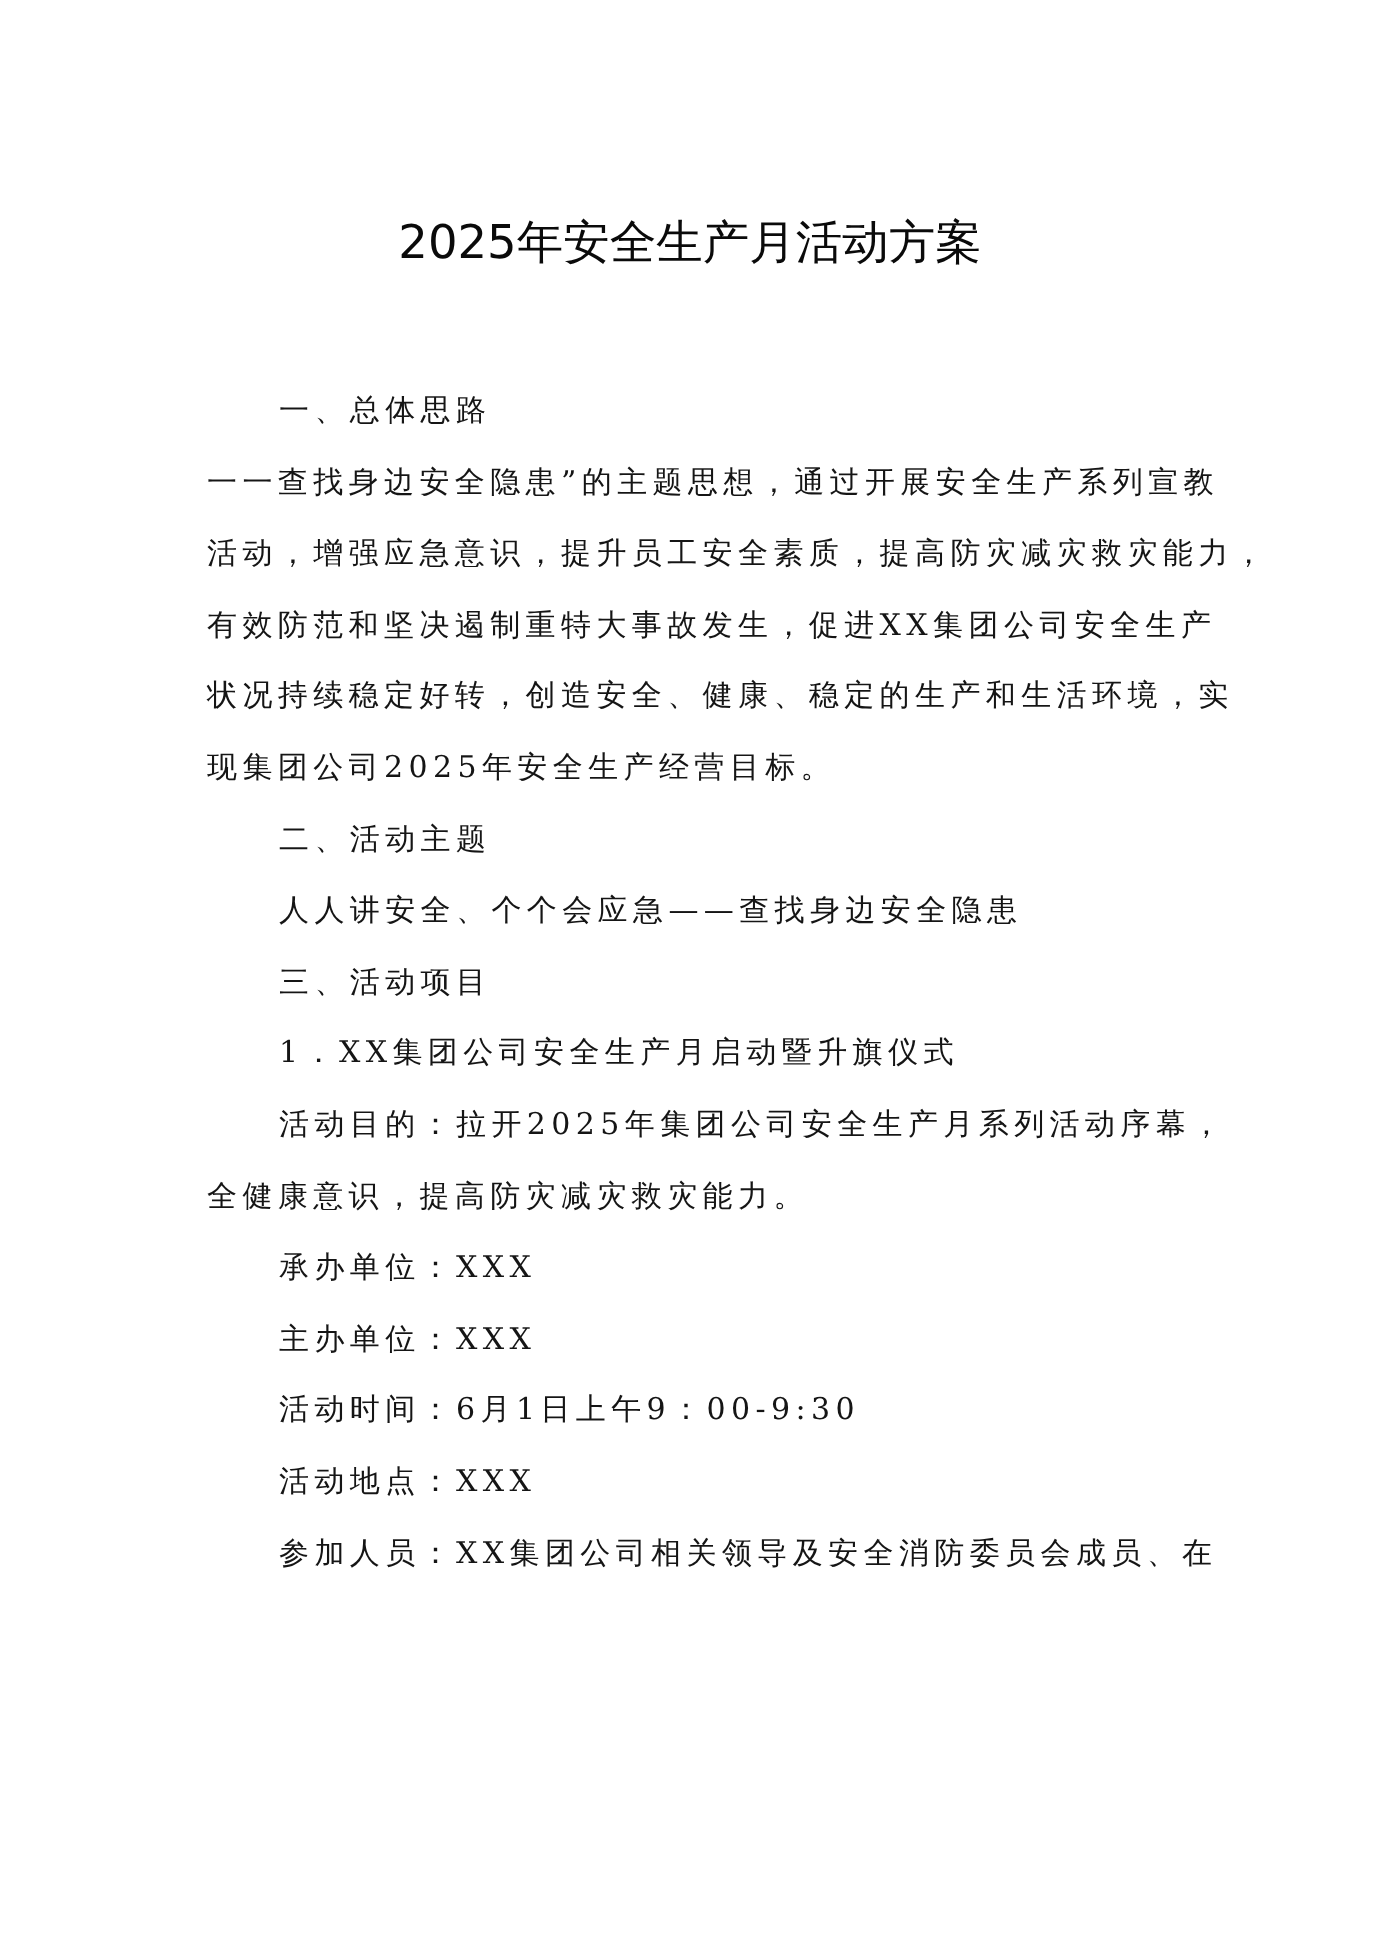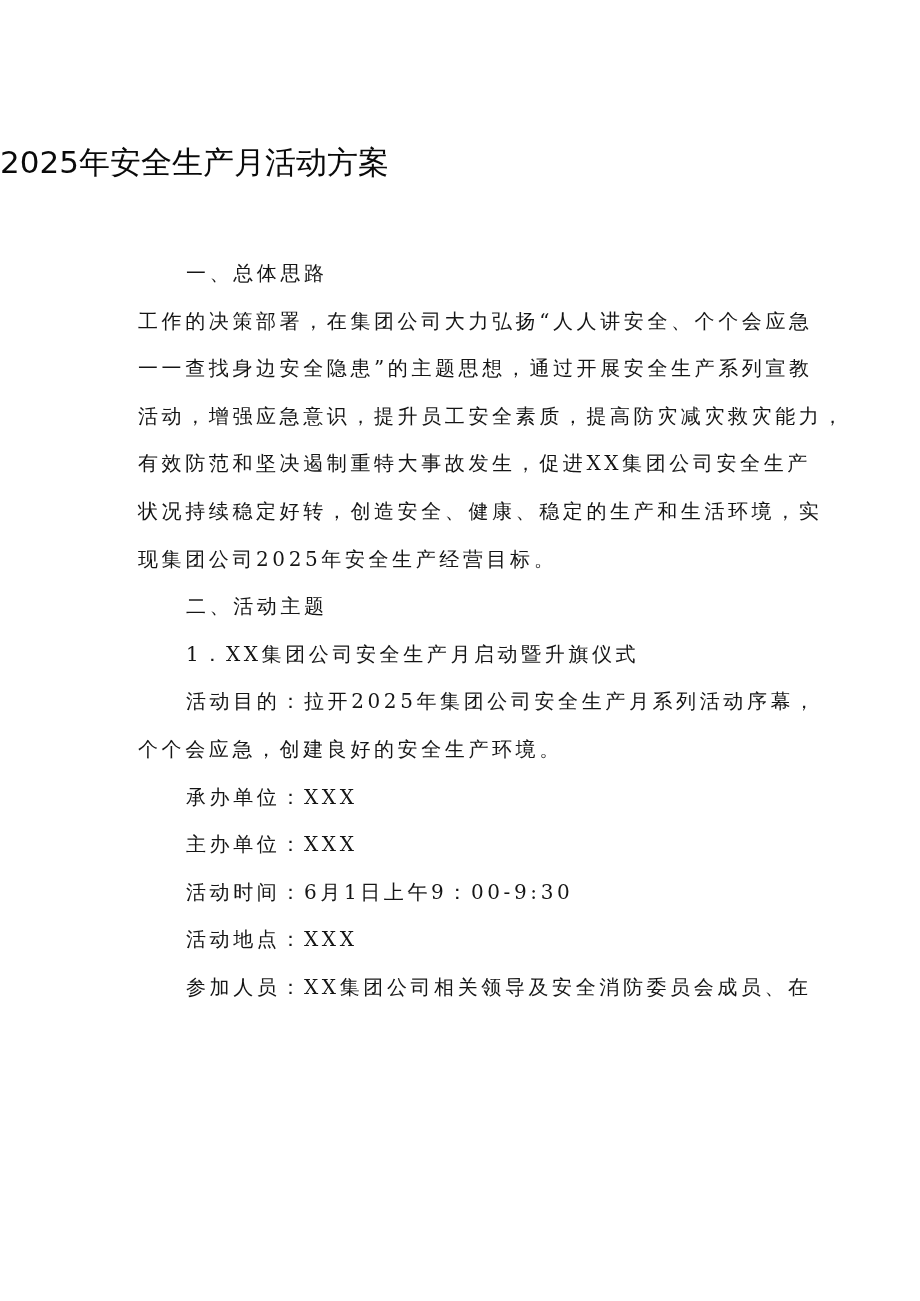--- a/index.html
+++ b/index.html
@@ -21,20 +21,21 @@
       top: 0;
       width: 920px;
       height: 1301px;
       background: #ffffff;
     }
     .title {
       position: absolute;
       left: 0;
       width: 920px;
       top: 140px;
+      text-align: center;
       font-family: "DejaVu Sans", "Liberation Sans", sans-serif;
       font-size: 31px;
       line-height: 44px;
       color: #0a0a0a;
       letter-spacing: 0px;
     }
     .body-text {
       position: absolute;
       left: 138px;
       width: 660px;
@@ -54,29 +55,30 @@
     }
   </style>
 </head>
 <body>
 
 <div class="page">
   <div class="title">2025年安全生产月活动方案</div>
 
   <div class="body-text">
     <span class="line indent">一、总体思路</span>
-    <span class="line">工作的决策部署，在集团公司大力弘扬“人人讲安全、个个会应急</span>
     <span class="line">一一查找身边安全隐患”的主题思想，通过开展安全生产系列宣教</span>
     <span class="line">活动，增强应急意识，提升员工安全素质，提高防灾减灾救灾能力，</span>
     <span class="line">有效防范和坚决遏制重特大事故发生，促进XX集团公司安全生产</span>
     <span class="line">状况持续稳定好转，创造安全、健康、稳定的生产和生活环境，实</span>
     <span class="line">现集团公司2025年安全生产经营目标。</span>
     <span class="line indent">二、活动主题</span>
+    <span class="line indent">人人讲安全、个个会应急——查找身边安全隐患</span>
+    <span class="line indent">三、活动项目</span>
     <span class="line indent">1．XX集团公司安全生产月启动暨升旗仪式</span>
     <span class="line indent">活动目的：拉开2025年集团公司安全生产月系列活动序幕，</span>
-    <span class="line">个个会应急，创建良好的安全生产环境。</span>
+    <span class="line">全健康意识，提高防灾减灾救灾能力。</span>
     <span class="line indent">承办单位：XXX</span>
     <span class="line indent">主办单位：XXX</span>
     <span class="line indent">活动时间：6月1日上午9：00-9:30</span>
     <span class="line indent">活动地点：XXX</span>
     <span class="line indent">参加人员：XX集团公司相关领导及安全消防委员会成员、在</span>
   </div>
 </div>
 
 </body></html>

